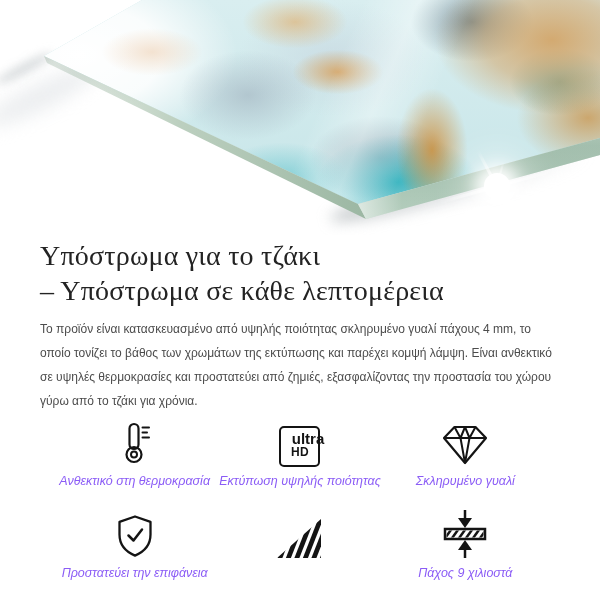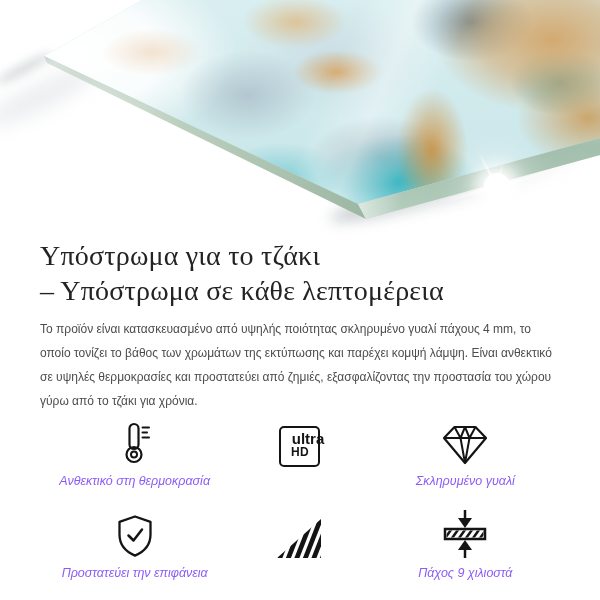--- a/index.html
+++ b/index.html
@@ -117,20 +117,21 @@
         <div class="feature-label">Ανθεκτικό στη θερμοκρασία</div>
       </div>
 
       <div class="feature">
         <div class="icon-wrap">
           <div class="uhd">
             <span class="t1">ultra</span>
             <span class="t2">HD</span>
           </div>
         </div>
+        <div class="feature-label">Εκτύπωση υψηλής ποιότητας</div>
       </div>
 
       <div class="feature">
         <div class="icon-wrap">
           <svg class="ic" width="50" height="44" viewBox="0 0 50 44" fill="none" stroke="#141414" stroke-width="2.2" stroke-linejoin="round">
             <path d="M4 15 L14.5 4 H35.5 L46 15 L25 40 Z"></path>
             <path d="M4 15 H46" stroke-width="2"></path>
             <path d="M14.5 4 L20.5 15 L25 4 L29.5 15 L35.5 4" stroke-width="2"></path>
             <path d="M20.5 15 L25 40 M29.5 15 L25 40" stroke-width="2"></path>
           </svg>

